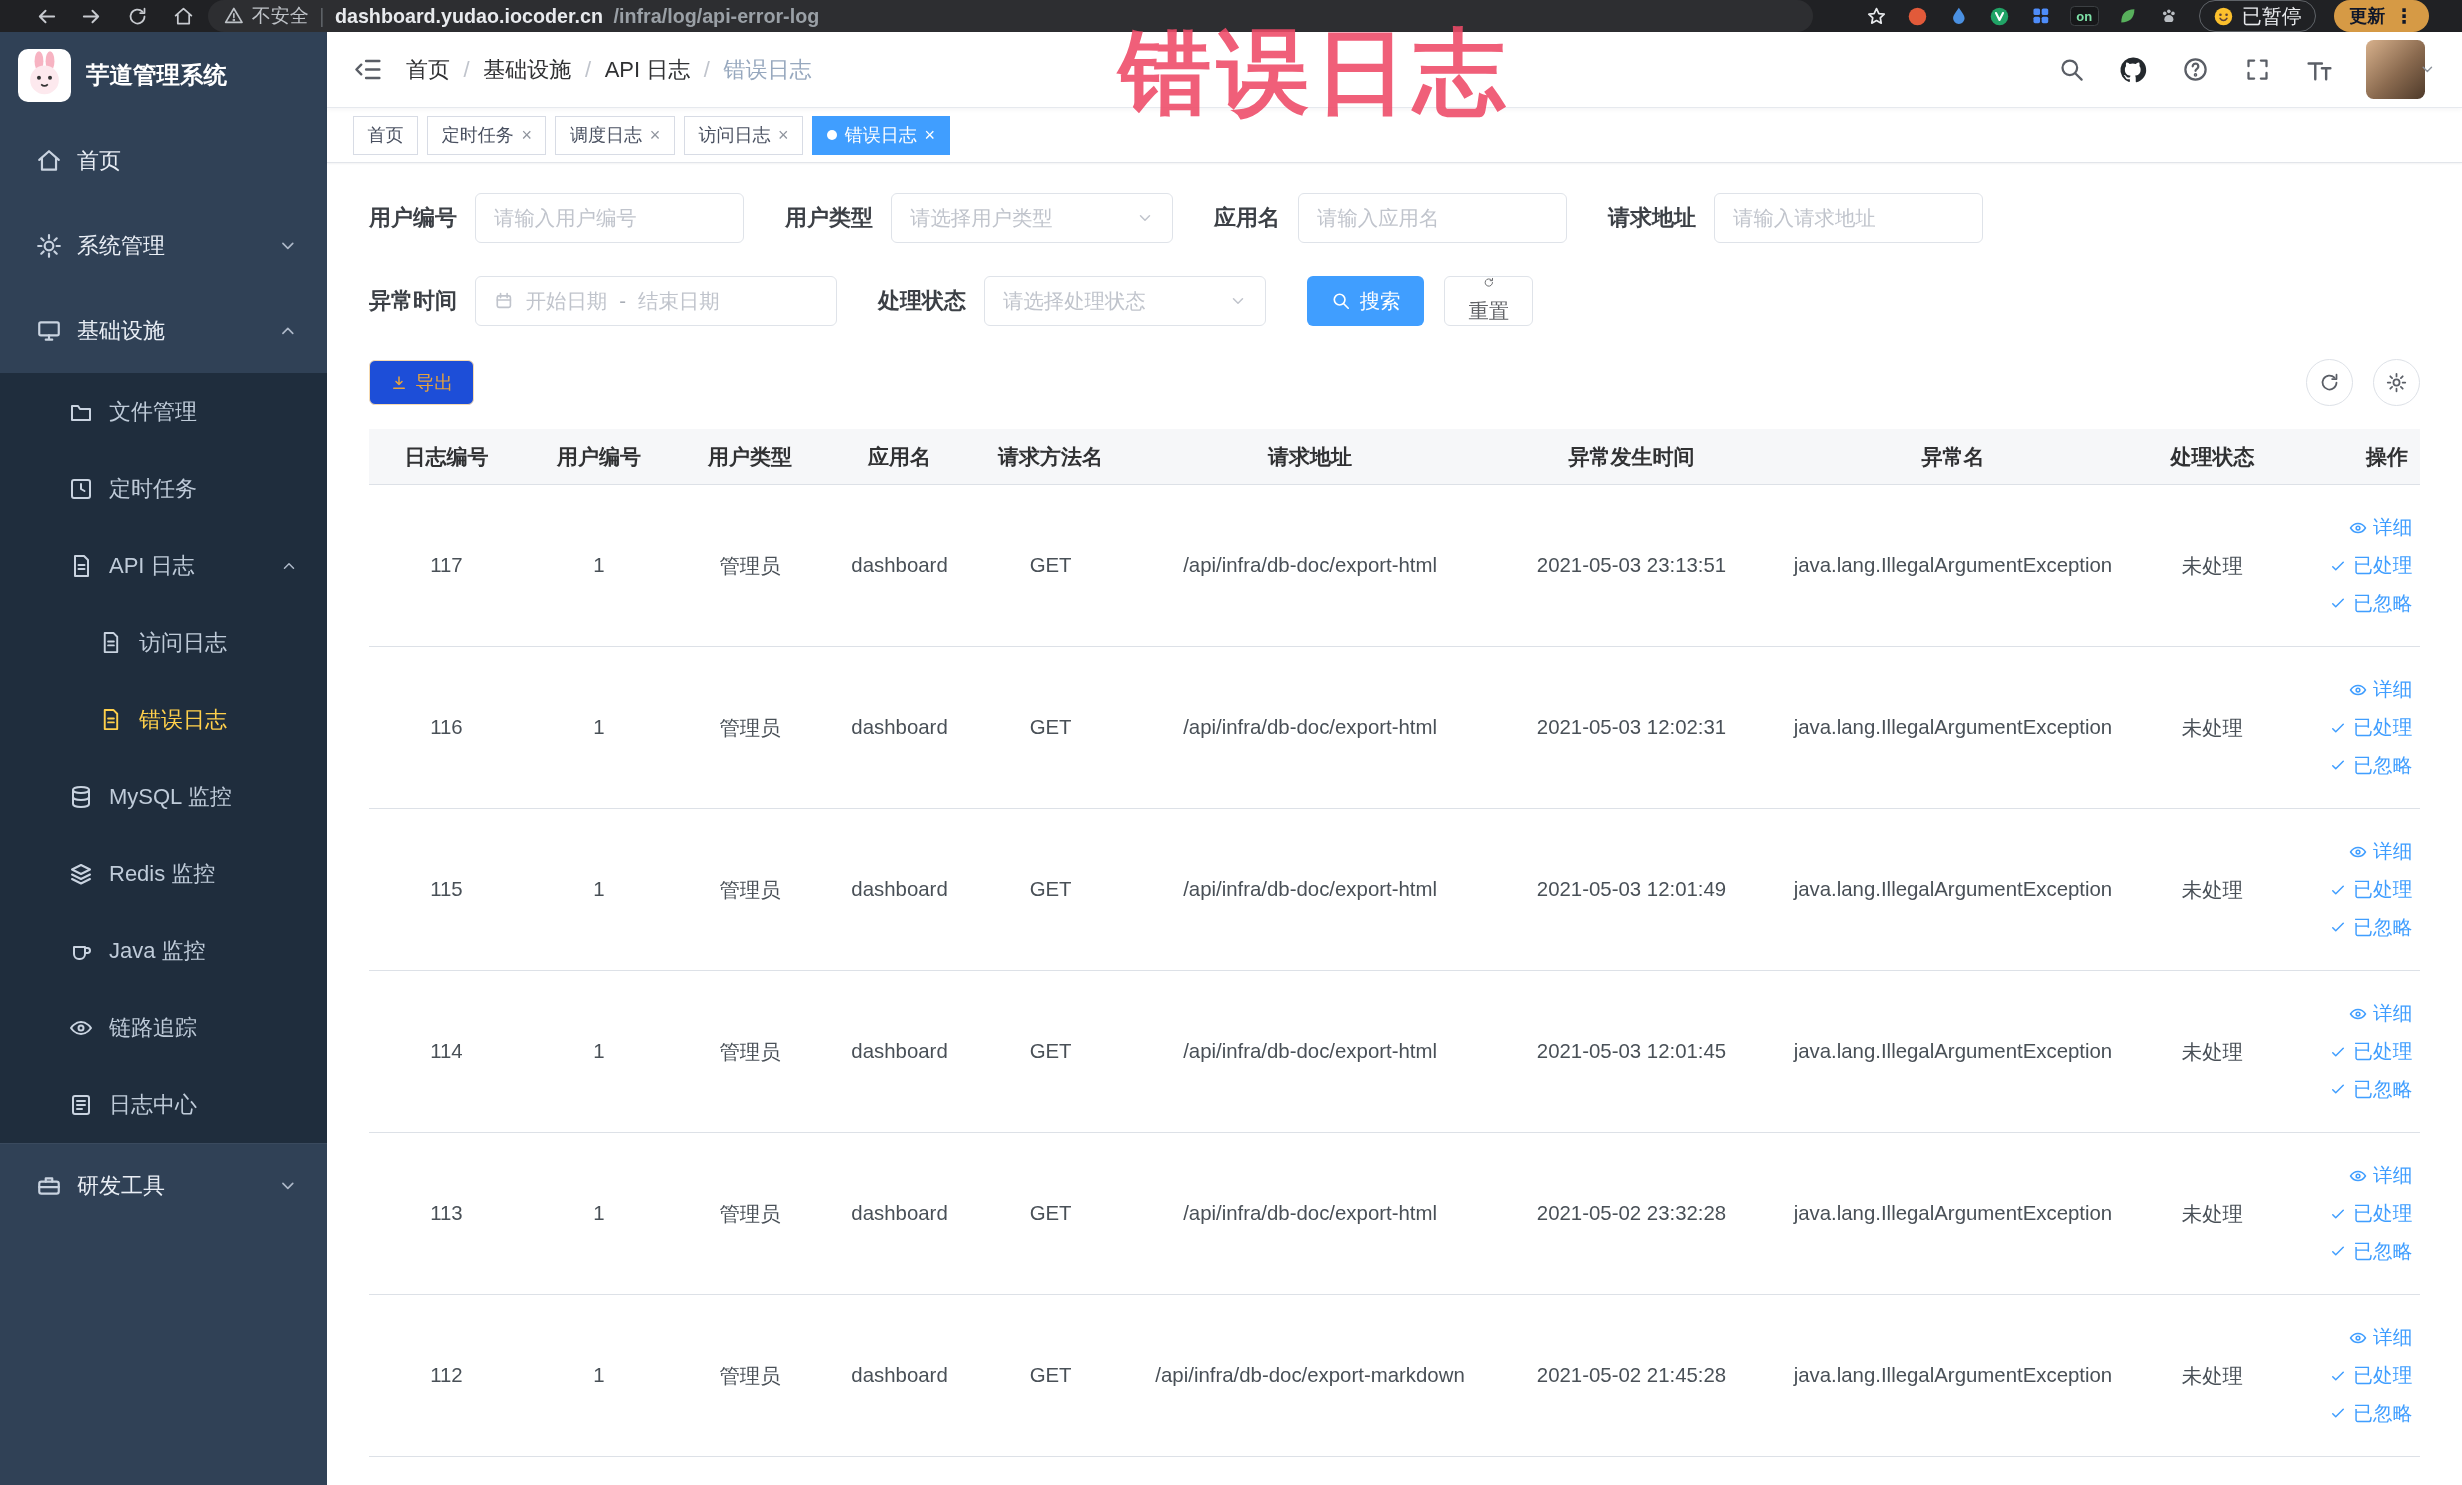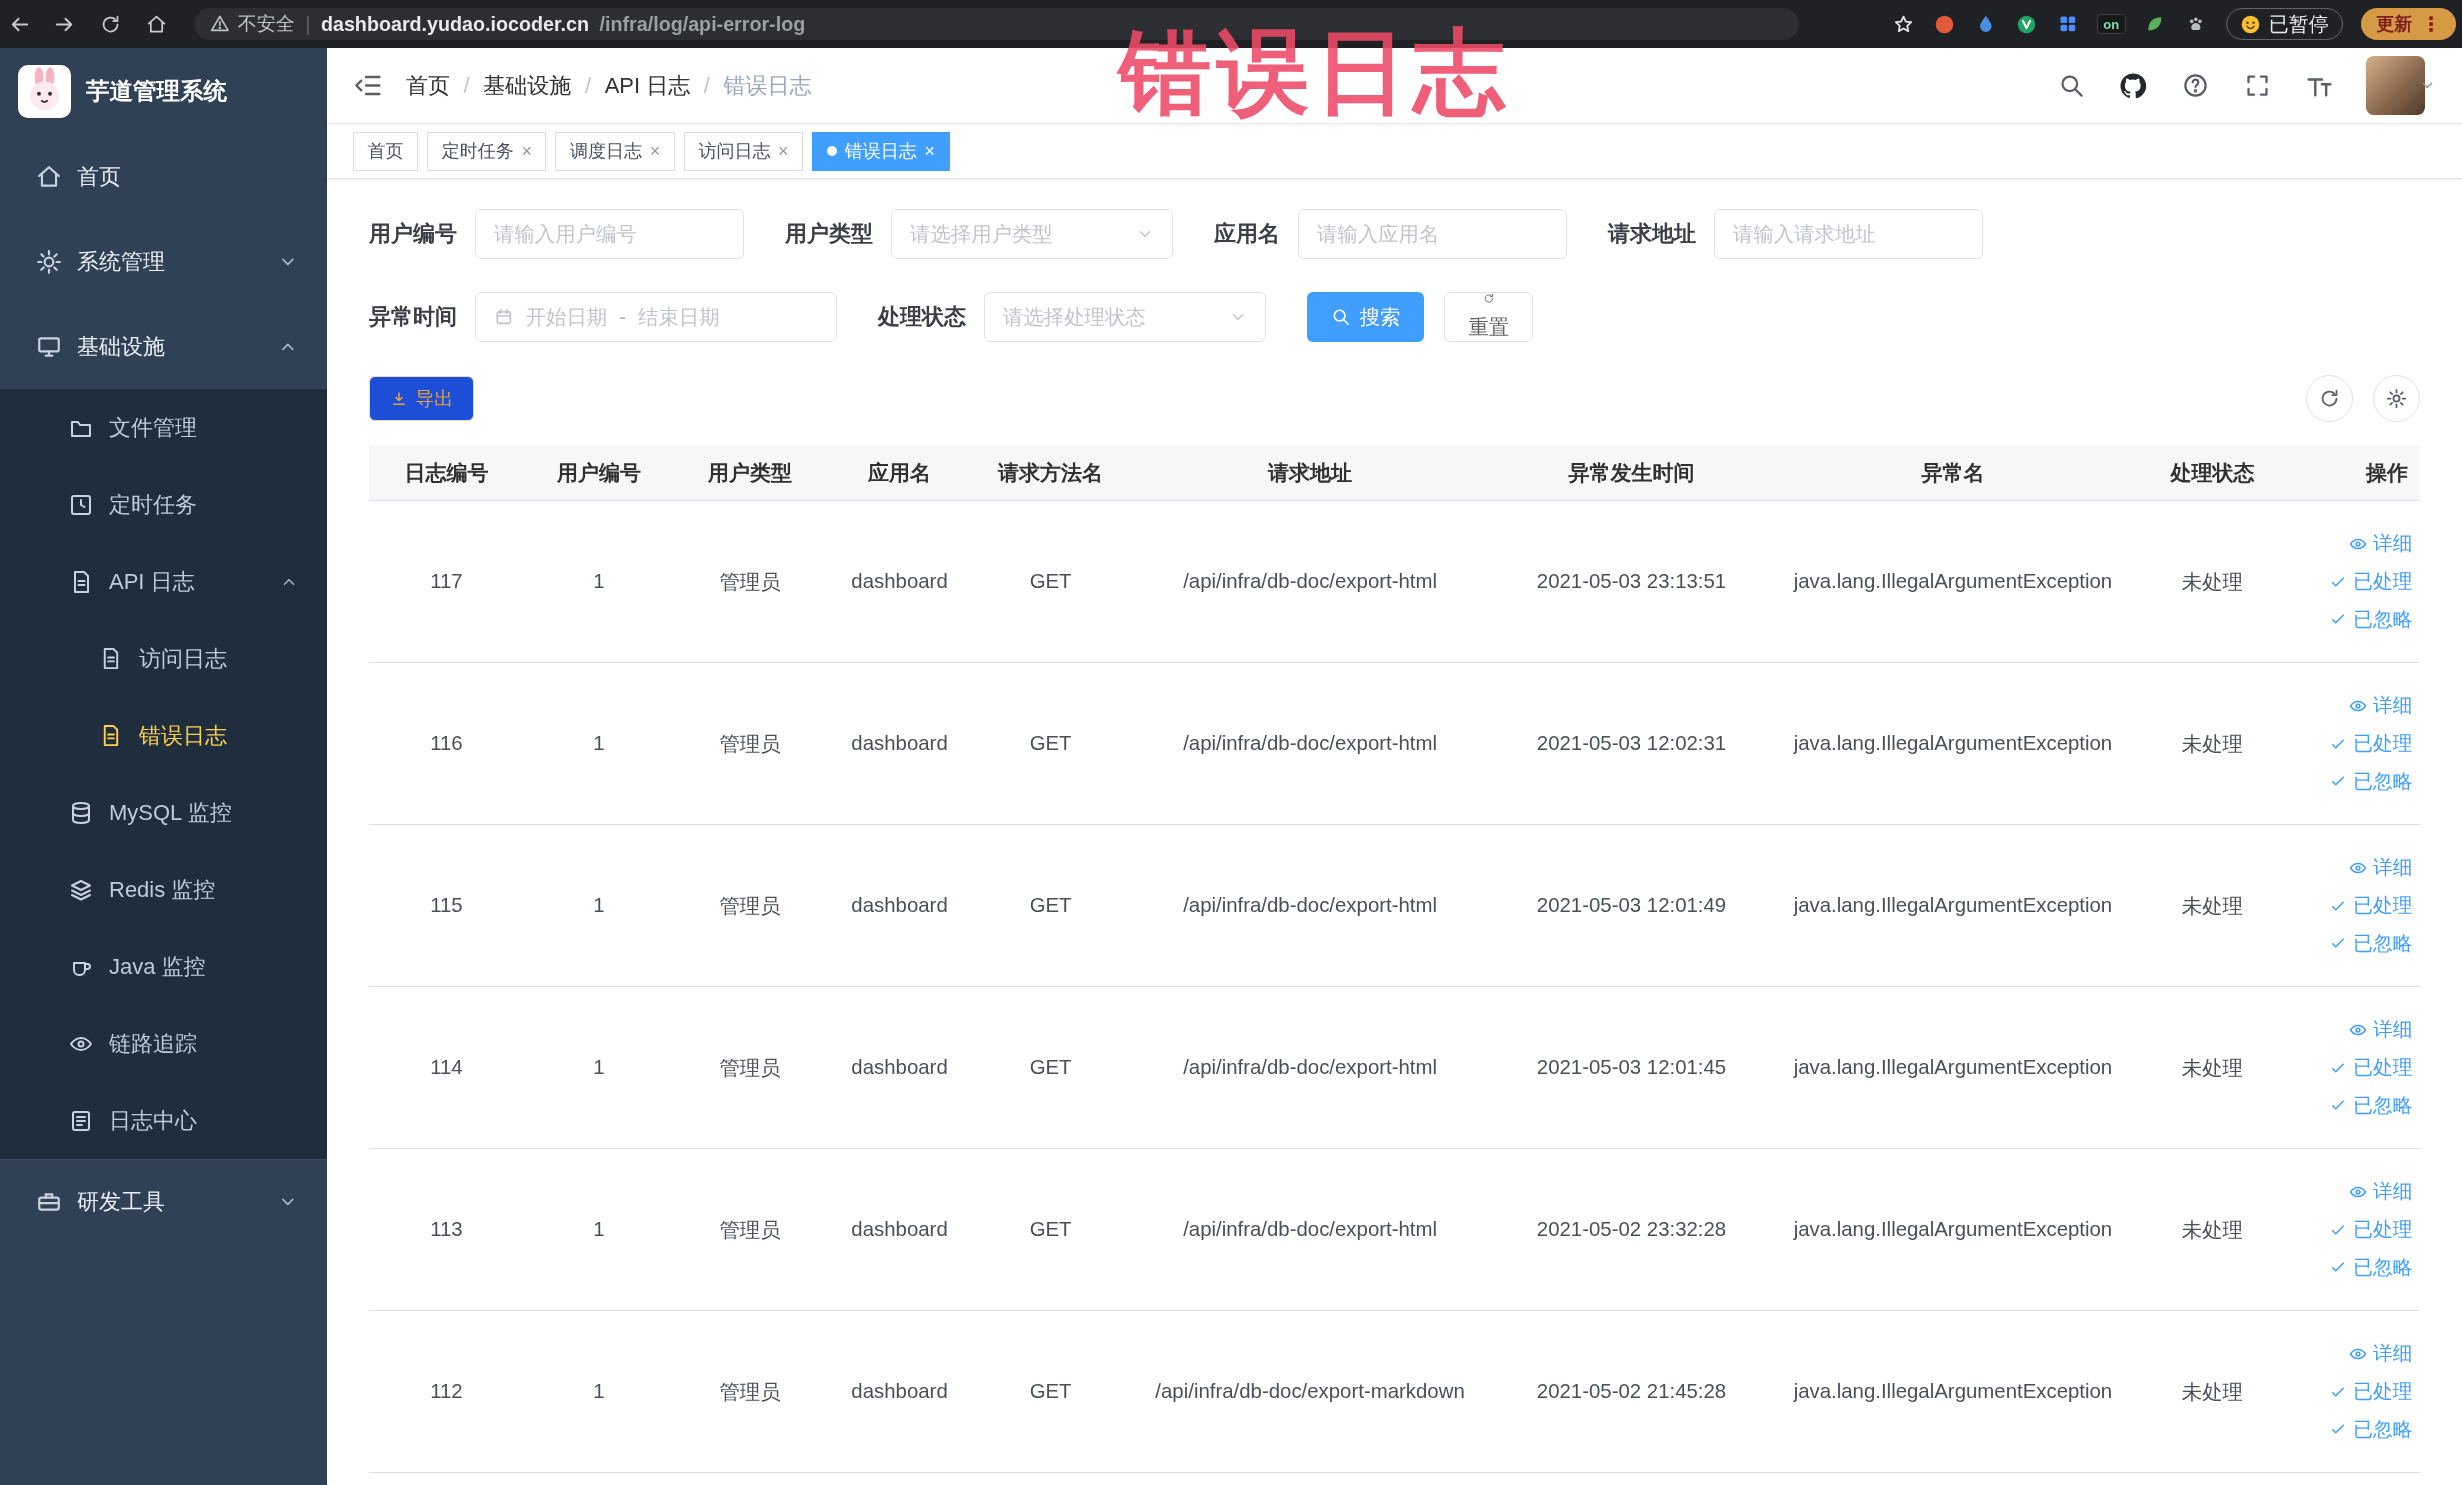--- a/index.html
+++ b/index.html
@@ -4,32 +4,32 @@
 <style>
   * { margin:0; padding:0; box-sizing:border-box; }
   html,body { width:2462px; height:1486px; }
   body { font-family:"Liberation Sans","DejaVu Sans",sans-serif; background:#fff; overflow:hidden; }
   .screen { position:relative; width:2462px; height:1486px; display:flex; flex-direction:column; overflow:hidden; }
 
   svg.si { fill:none; stroke:currentColor; stroke-width:2; stroke-linecap:round; stroke-linejoin:round; display:block; }
   svg.sf { fill:currentColor; stroke:none; display:block; }
 
   
-  .browser-bar { height:48px; background:#202124; color:#e8eaed; display:flex; align-items:center; padding:0 6px; gap:14px; flex:none; }
+  .browser-bar { height:32px; background:#202124; color:#e8eaed; display:flex; align-items:center; padding:0 33px; gap:1px; flex:none; }
   .bnav { display:flex; align-items:center; gap:19.7px; color:#c7cacf; margin-right:10.6px; }
   .bnav .bico { width:26px; height:26px; display:flex; align-items:center; justify-content:center; }
   .omnibox { flex:1; max-width:1605px; height:32px; background:#2d2e31; border-radius:16px; display:flex; align-items:center; padding:0 16.7px; gap:10.6px; font-size:19.7px; }
   .warn { color:#bdc1c6; display:flex; align-items:center; gap:7.6px; font-size:19px; }
   .url-host { color:#e8eaed; font-weight:700; }
   .url-path { color:#9aa0a6; font-weight:700; }
   .ext-cluster { display:flex; align-items:center; gap:18px; margin-left:auto; }
   .extico { width:23px; height:23px; display:flex; align-items:center; justify-content:center; }
   .on-badge { background:#17181a; border:0.8px solid #3c4043; color:#7ee2a8; font-size:13px; border-radius:4.5px; padding:1.5px 5.3px; font-weight:700; }
   .pill-paused { height:32px; border:0.8px solid #5f6368; border-radius:16px; display:flex; align-items:center; gap:7.6px; padding:0 13.6px; font-size:20px; color:#e8eaed; }
-  .pill-update { height:32px; background:#d69a45; color:#7f1d1d; border-radius:16px; display:flex; align-items:center; gap:9px; padding:0 15px; font-size:18px; font-weight:700; }
+  .pill-update { height:32px; background:#d69a45; color:#0f172a; border-radius:16px; display:flex; align-items:center; gap:9px; padding:0 15px; font-size:18px; font-weight:700; }
   .pill-update .dots { font-size:19.7px; }
 
   
   .app { flex:1; display:flex; min-height:0; }
 
   
   .sidebar { width:327px; flex:none; background:var(--sidebar-bg,#304156); color:#cfd7e4; display:flex; flex-direction:column; overflow:hidden; }
   .logo-row { height:86px; display:flex; align-items:center; gap:15px; padding:0 18px; flex:none; }
   .logo-title { color:#fff; font-size:23.5px; font-weight:700; white-space:nowrap; }
   .mi { display:flex; align-items:center; gap:15px; font-size:22px; cursor:pointer; flex:none; white-space:nowrap; }

